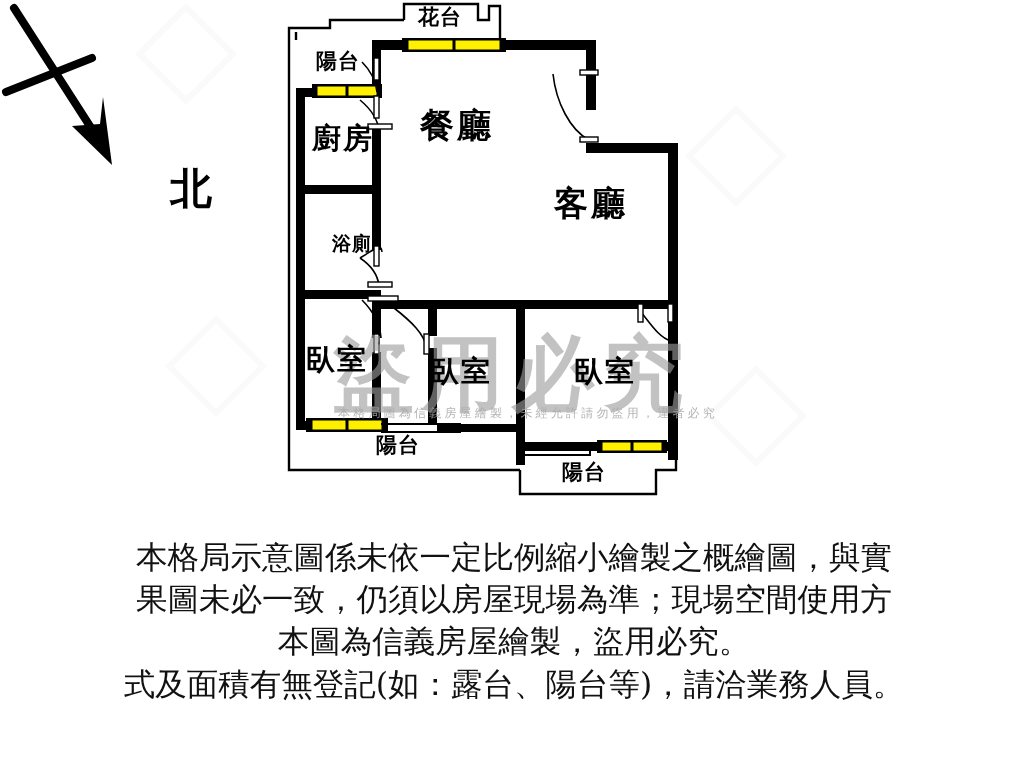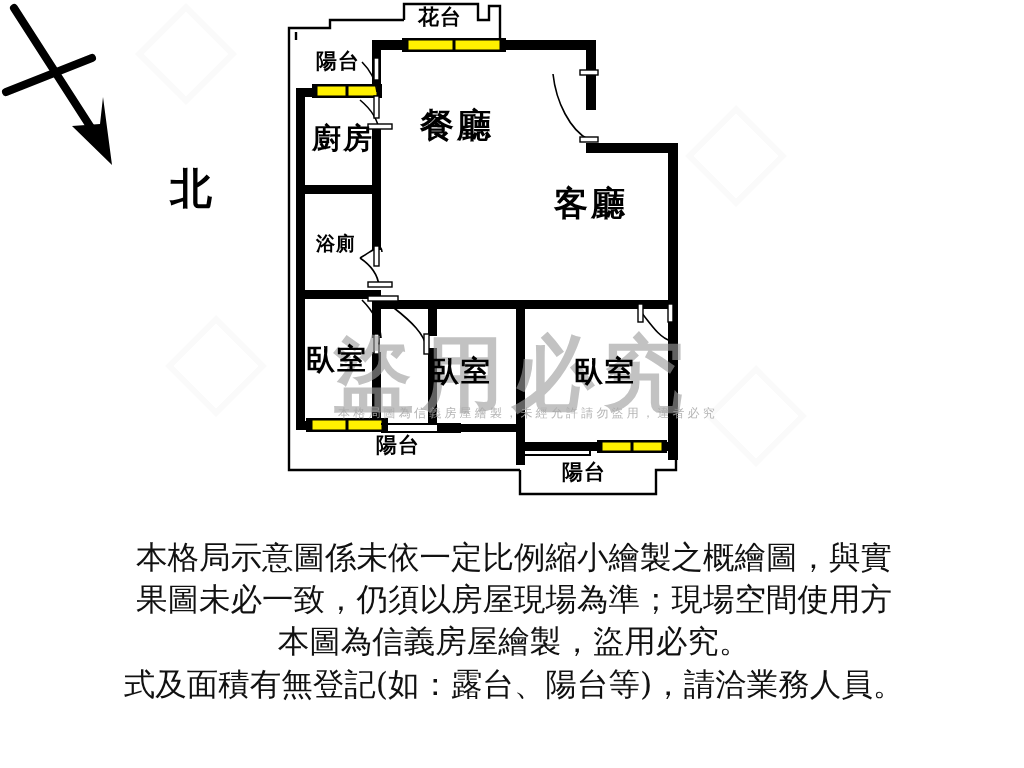--- a/index.html
+++ b/index.html
@@ -226,21 +226,21 @@
           <rect x="580" y="137" width="18" height="5" fill="#fff" stroke="#000" stroke-width="1.4"></rect>
         </g>
       </g>
     </svg>
 
     <div class="rlabel rl-md" style="left:418px;top:6px;">花台</div>
     <div class="rlabel rl-md" style="left:316px;top:50px;">陽台</div>
     <div class="rlabel rl-lg" style="left:304px;top:124px;margin-left:8px;">廚房</div>
     <div class="rlabel rl-xl" style="left:420px;top:108px;">餐廳</div>
     <div class="rlabel rl-xl" style="left:524px;top:186px;margin-left:30px;">客廳</div>
-    <div class="rlabel rl-sm" style="left:316px;top:234px;text-align:center;">浴廁</div>
+    <div class="rlabel rl-sm" style="left:332px;top:234px;text-align:center;">浴廁</div>
     <div class="rlabel rl-lg" style="left:306px;top:345px;z-index:6;">臥室</div>
     <div class="rlabel rl-lg" style="left:430px;top:357px;z-index:6;">臥室</div>
     <div class="rlabel rl-lg" style="left:574px;top:357px;z-index:6;">臥室</div>
     <div class="rlabel rl-md" style="left:376px;top:434px;">陽台</div>
     <div class="rlabel rl-md" style="left:562px;top:461px;">陽台</div>
 
     <div id="wm-big">盜用必究</div>
     <div id="wm-small">本格局圖為信義房屋繪製，未經允許請勿盜用，違者必究</div>
 
     <svg id="compass" viewBox="0 0 140 215">

